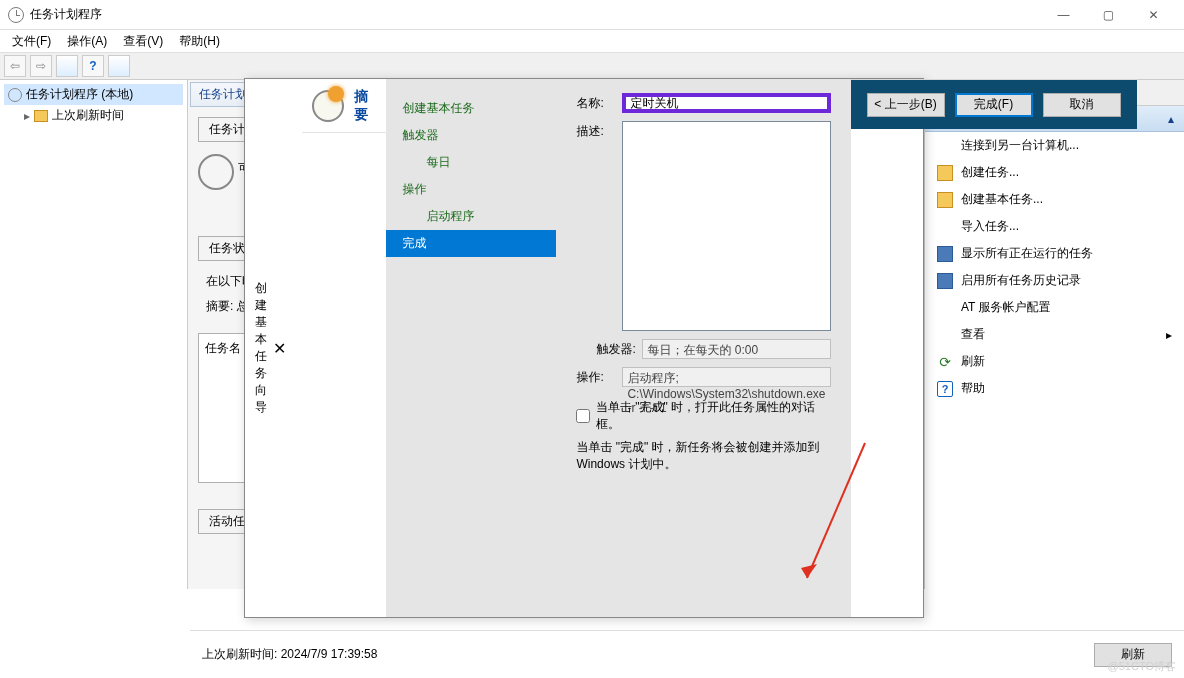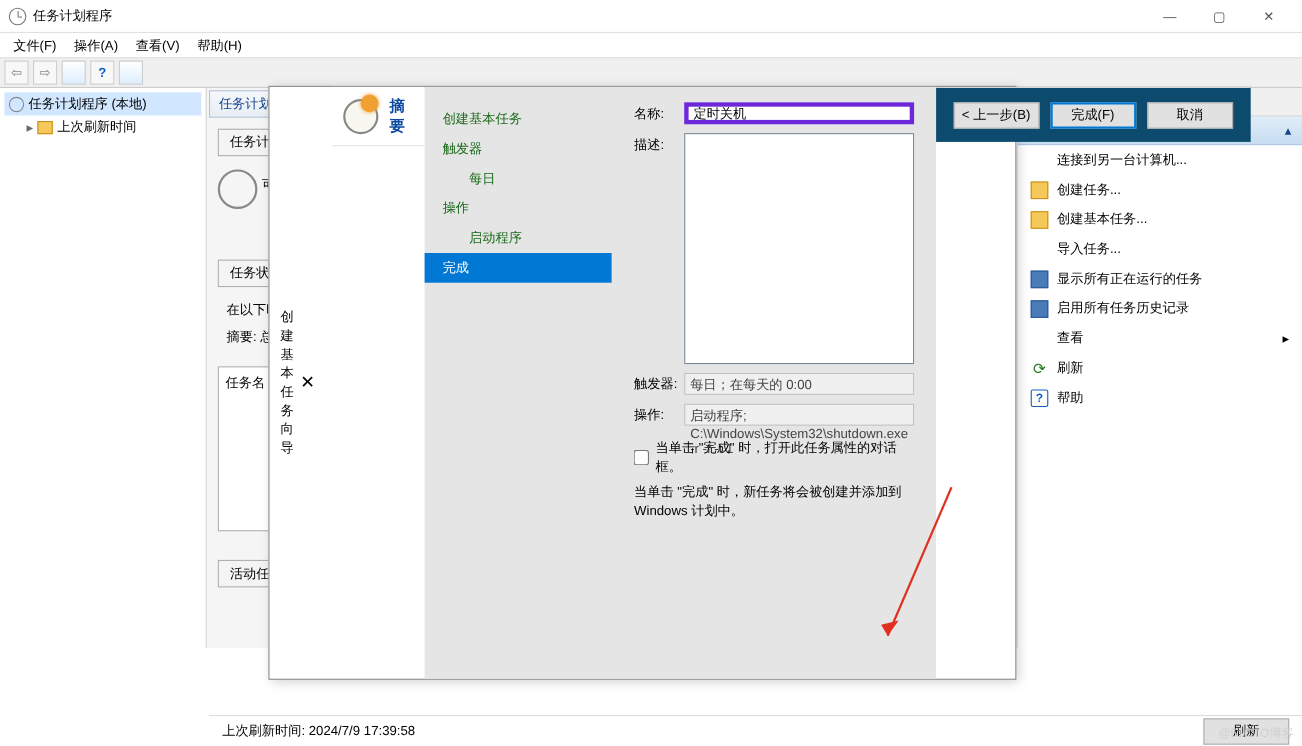--- a/index.html
+++ b/index.html
@@ -68,21 +68,21 @@
 .wiz-input{flex:1;border:4px solid #6d28d9;padding:2px 4px;height:20px;font-size:12px;}
 .wiz-textarea{flex:1;border:1px solid #7a8a9a;height:210px;resize:none;}
 .wiz-ro{flex:1;background:#f0f0f0;border:1px solid #c0c0c0;padding:2px 4px;height:20px;color:#444;}
 .wiz-chk{display:flex;align-items:center;gap:6px;margin-top:12px;}
 .wiz-chk input{width:14px;height:14px;}
 .wiz-note{margin-top:6px;}
 .wiz-footer{height:50px;border-top:1px solid #d8d8d8;display:flex;justify-content:flex-end;align-items:center;gap:10px;padding:0 16px;background:#0c4a6e;}
 .btn{min-width:78px;height:24px;background:#e1e1e1;border:1px solid #adadad;cursor:pointer;font-size:12px;}
 .btn.primary{border:2px solid #0078d4;}
 
-.bottom-bar{position:absolute;bottom:0;left:190px;right:0;height:28px;display:flex;align-items:center;padding:0 12px;background:#fff;border-top:1px solid #ddd;}
+.bottom-bar{position:absolute;bottom:0;left:190px;right:0;height:48px;display:flex;align-items:center;padding:0 12px;background:#fff;border-top:1px solid #ddd;}
 .bottom-bar .btn{margin-left:auto;}
 
 
 .arrow-anno{position:absolute;left:795px;top:438px;z-index:20;pointer-events:none;}
 
 .watermark{position:absolute;right:8px;bottom:4px;color:#d0d0d0;font-size:11px;}
 </style>
 </head>
 <body>
 
@@ -172,20 +172,24 @@
     <div class="right-item">
         <span class="ic-sm ic-book"></span>
         <span>显示所有正在运行的任务</span>
       </div>
     <div class="right-item">
         <span class="ic-sm ic-book"></span>
         <span>启用所有任务历史记录</span>
       </div>
     <div class="right-item">
         <span class="ic-sm"></span>
+        <span>AT 服务帐户配置</span>
+      </div>
+    <div class="right-item">
+        <span class="ic-sm"></span>
         <span>查看</span>
         <span style="margin-left:auto;">▸</span>
       </div>
     <div class="right-item">
         <span class="ic-sm ic-refresh">⟳</span>
         <span>刷新</span>
       </div>
     <div class="right-item">
         <span class="ic-sm ic-q">?</span>
         <span>帮助</span>
@@ -222,21 +226,21 @@
     <div class="wiz-content">
       <div class="wiz-row">
         <label>名称:</label>
         <input class="wiz-input" value="定时关机" style="">
       </div>
       <div class="wiz-row">
         <label>描述:</label>
         <textarea class="wiz-textarea" style=""></textarea>
       </div>
       <div class="wiz-row" style="margin-top:6px;">
-        <label style="width:46px;">触发器:</label>
+        <label style="width:46px;margin-left:20px;">触发器:</label>
         <div class="wiz-ro">每日；在每天的 0:00</div>
       </div>
       <div class="wiz-row">
         <label style="width:46px;">操作:</label>
         <div class="wiz-ro">启动程序; C:\Windows\System32\shutdown.exe -r -f -t 1</div>
       </div>
       <div class="wiz-chk">
         <input type="checkbox" style="">
         <span>当单击 "完成" 时，打开此任务属性的对话框。</span>
       </div>

